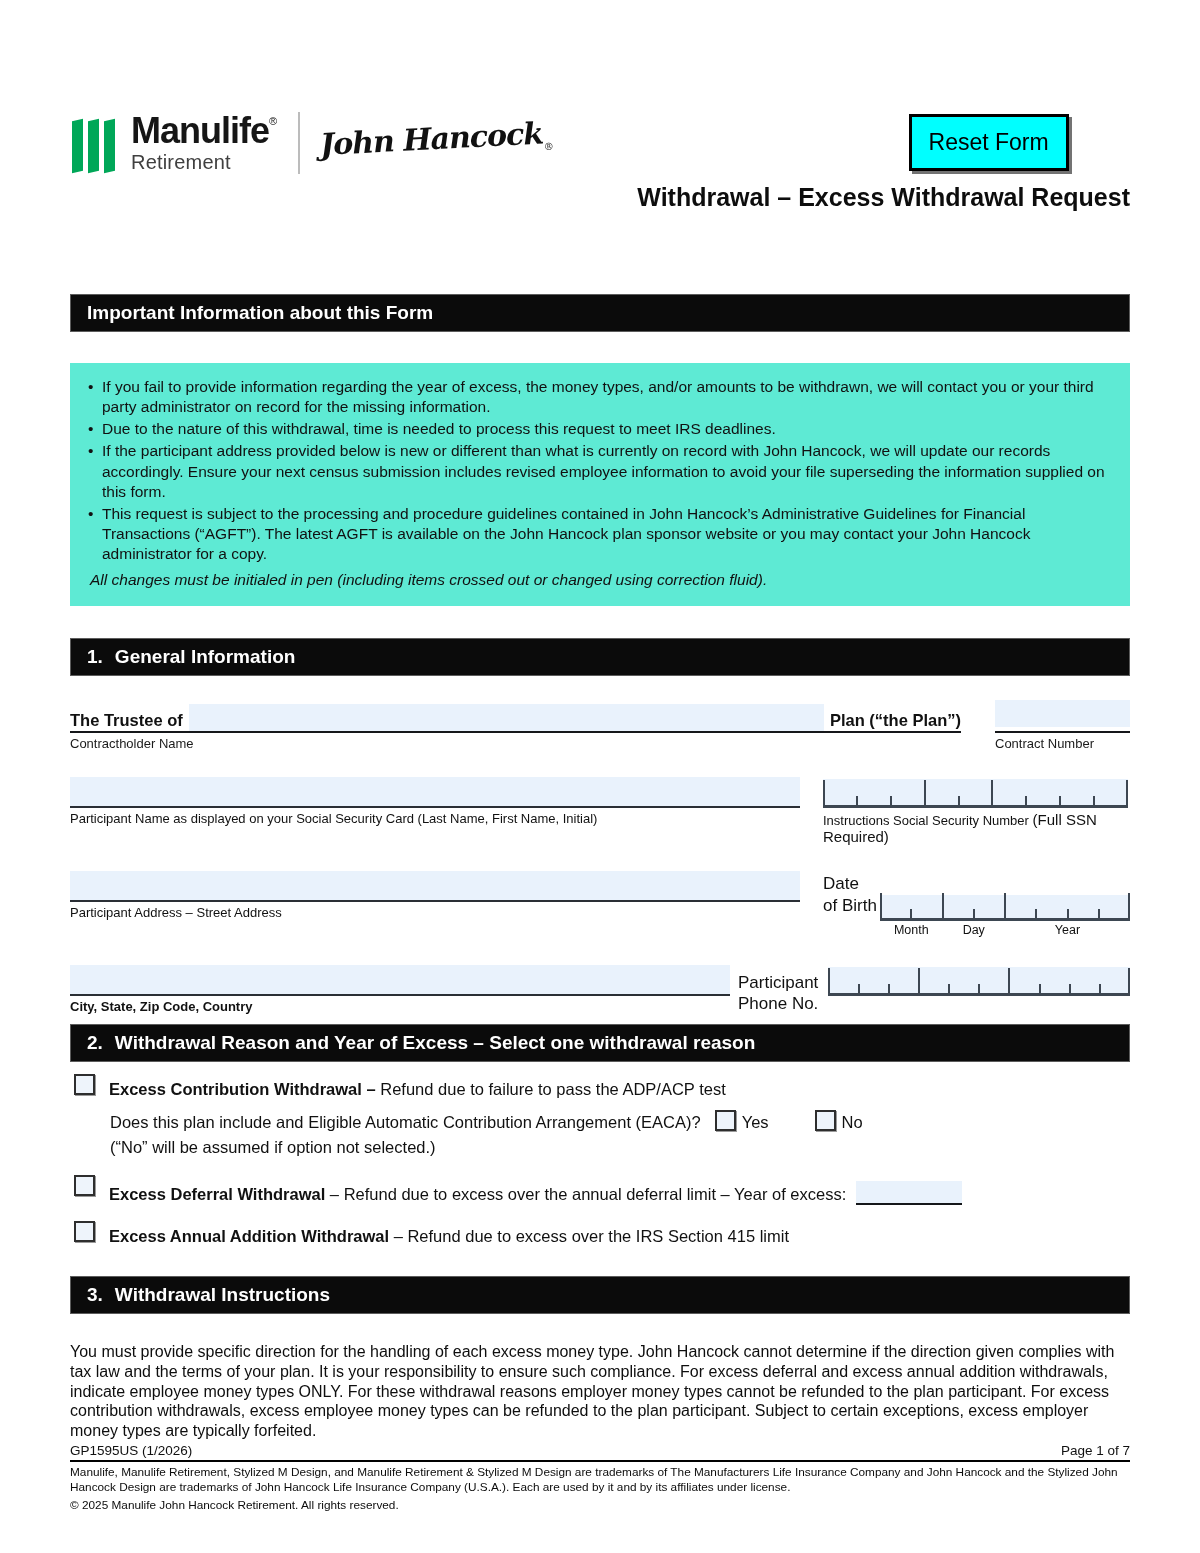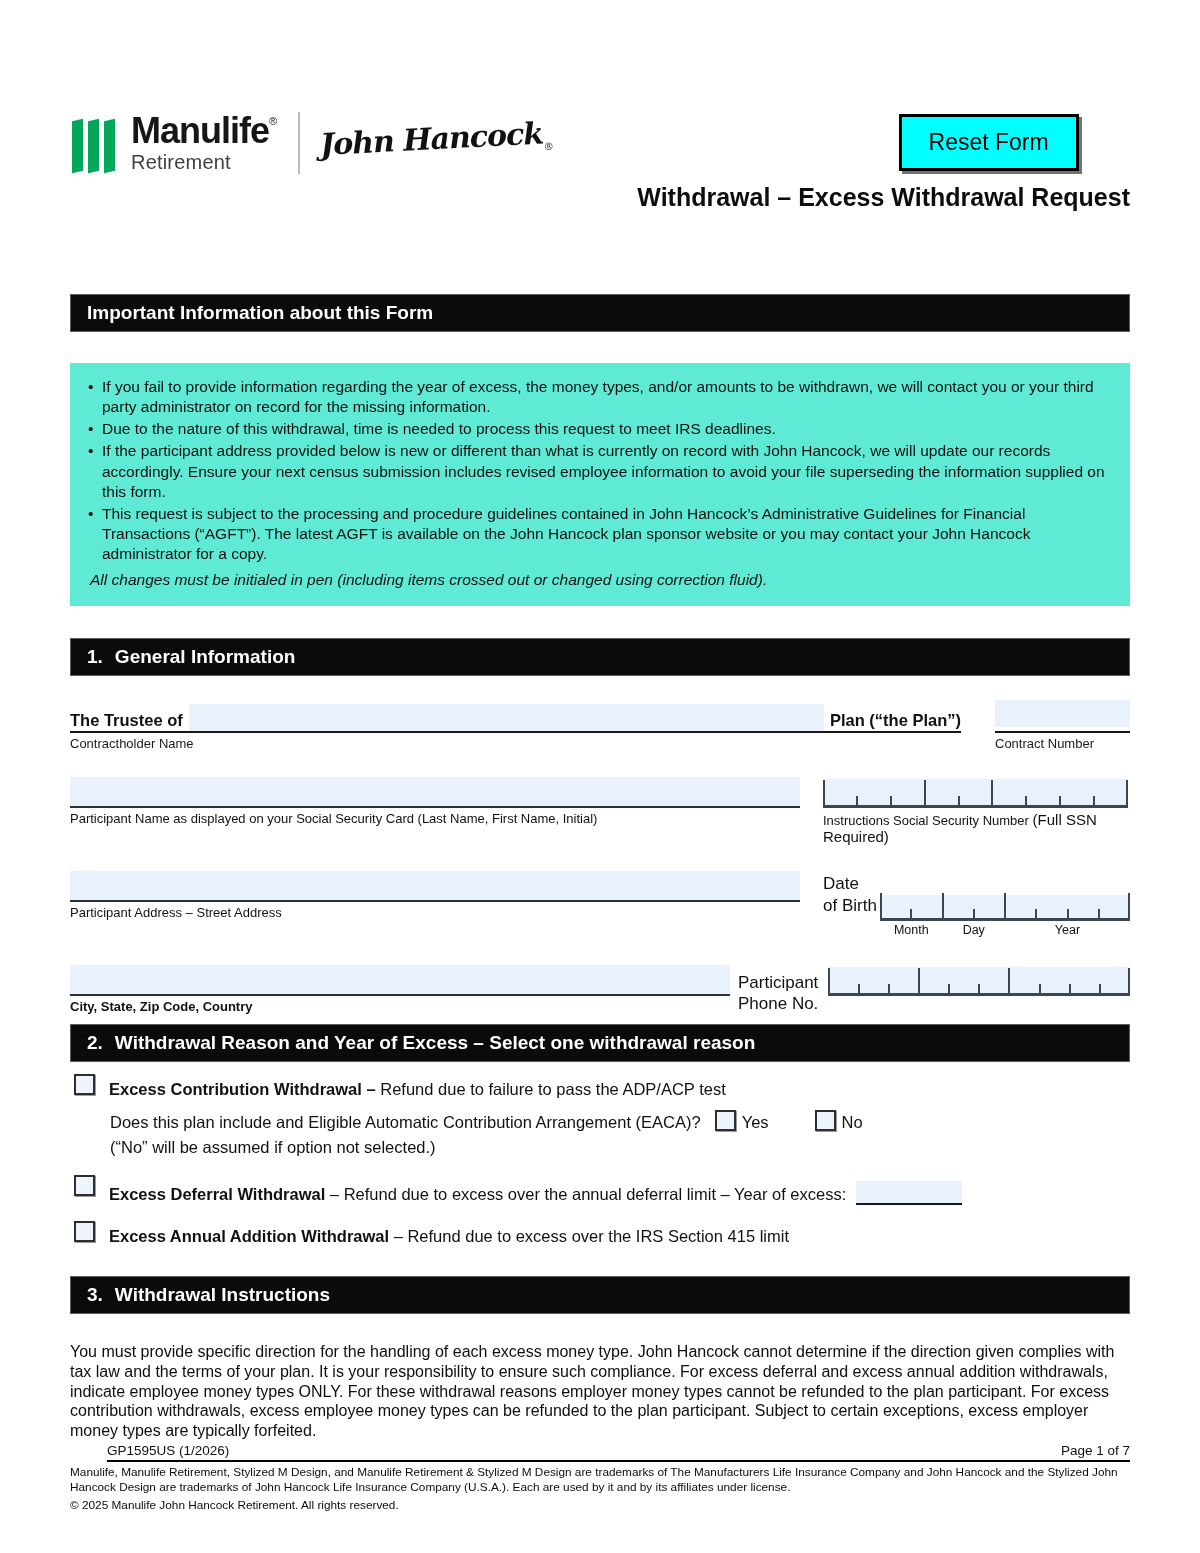--- a/index.html
+++ b/index.html
@@ -13,21 +13,21 @@
   .brand { display:flex; align-items:center; }
   .logo-bars { display:flex; gap:5px; margin-right:16px; margin-top:6px; }
   .logo-bars span { display:block; width:11px; height:52px; background:#00a758; transform:skewY(-14deg); }
   .brand-text .bname { font-size:36px; font-weight:bold; letter-spacing:-1px; line-height:1; color:#161616; }
   .brand-text .bname sup { font-size:11px; font-weight:normal; vertical-align:18px; }
   .brand-text .bdiv { font-size:20px; color:#404040; margin-top:2px; letter-spacing:.2px; }
   .brand-sep { width:2px; height:62px; background:#bcbcbc; margin:0 20px 0 22px; align-self:center; }
   .jh { font-family:"DejaVu Serif", serif; font-style:italic; font-weight:bold; font-size:30px; letter-spacing:-1px; margin-top:-8px; transform:rotate(-3deg); white-space:nowrap; }
   .jh sub { font-size:10px; font-weight:normal; }
   .header-right { margin-left:auto; display:flex; flex-direction:column; align-items:flex-end; }
-  .reset-btn { align-self:center; margin-left:210px; margin-top:2px; width:180px; height:57px; background:#00ffff; border:3px solid #000; box-shadow:3px 3px 0 rgba(0,0,0,.55); font-family:"Liberation Sans",sans-serif; font-size:23px; color:#000; cursor:pointer; }
+  .reset-btn { align-self:center; margin-left:210px; margin-top:2px; width:160px; height:57px; background:#00ffff; border:3px solid #000; box-shadow:3px 3px 0 rgba(0,0,0,.55); font-family:"Liberation Sans",sans-serif; font-size:23px; color:#000; cursor:pointer; }
   .form-title { font-size:25px; font-weight:bold; margin-top:12px; white-space:nowrap; color:#0d0d0d; }
 
   
   .section-bar { height:38px; background:#0b0b0b; border:1px solid #5c5c5c; color:#fff; display:flex; align-items:center; padding-left:16px; font-size:19px; font-weight:bold; }
   .section-bar .num { margin-right:12px; }
 
   
   .bar-important { margin-top:82px; }
   .info-box { background:#5eead4; margin-top:31px; padding:14px 18px 16px 14px; font-size:15.5px; line-height:1.3; }
   .info-box ul { list-style:none; }
@@ -93,21 +93,21 @@
   .year-input { width:106px; height:24px; border-bottom:2px solid #15171a; margin-left:10px; vertical-align:-5px; }
   .opt2 { margin-top:24px; }
   .opt3 { margin-top:22px; }
 
   
   .bar-s3 { margin-top:30px; }
   .s3-par { margin-top:28px; font-size:16px; line-height:1.23; color:#0e0e0e; }
 
   
   .footer { position:absolute; left:70px; right:70px; bottom:40px; }
-  .footer-top { display:flex; justify-content:space-between; align-items:flex-end; border-bottom:2px solid #000; padding-bottom:2px; font-size:13.5px;margin-left:37px; }
+  .footer-top { display:flex; justify-content:space-between; align-items:flex-end; border-bottom:2px solid #000; padding-bottom:2px; font-size:13.5px; }
   .fine { font-size:11.8px; line-height:1.28; margin-top:3px; color:#0c0c0c; }
 </style>
 </head>
 <body>
 
 <div class="page">
 
   <div class="header">
     <div class="brand">
       <div class="logo-bars">

